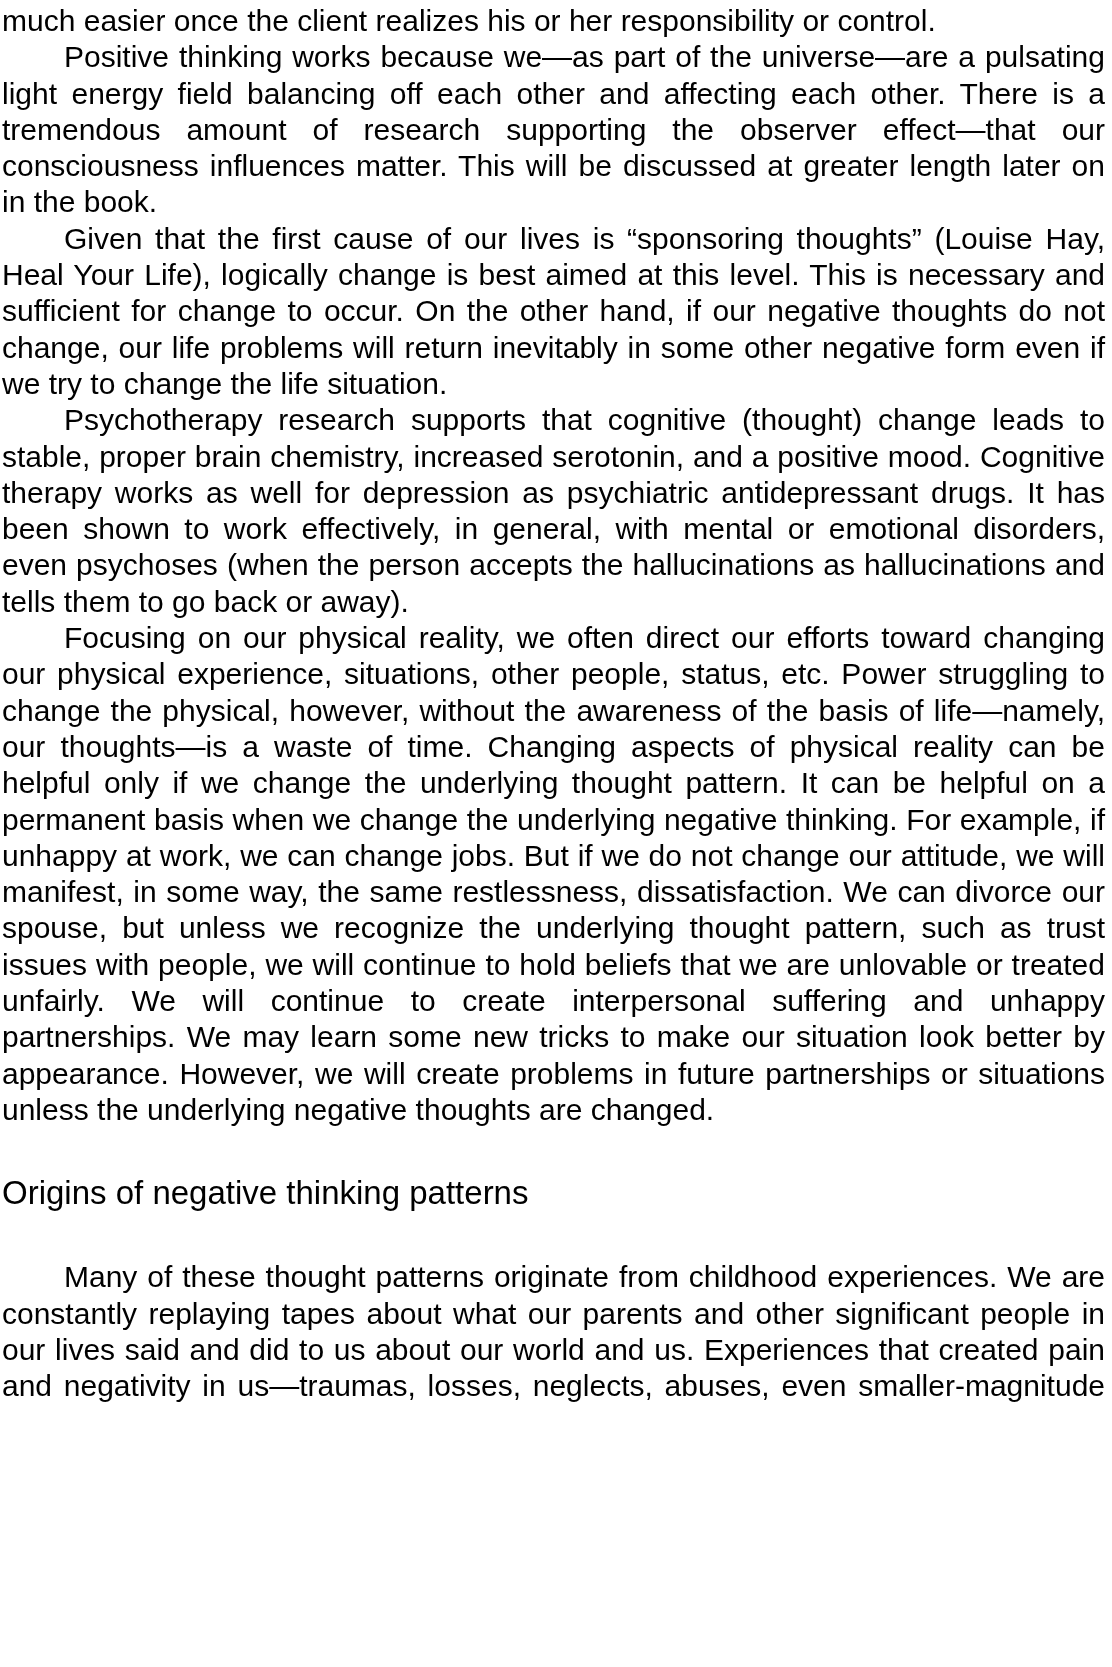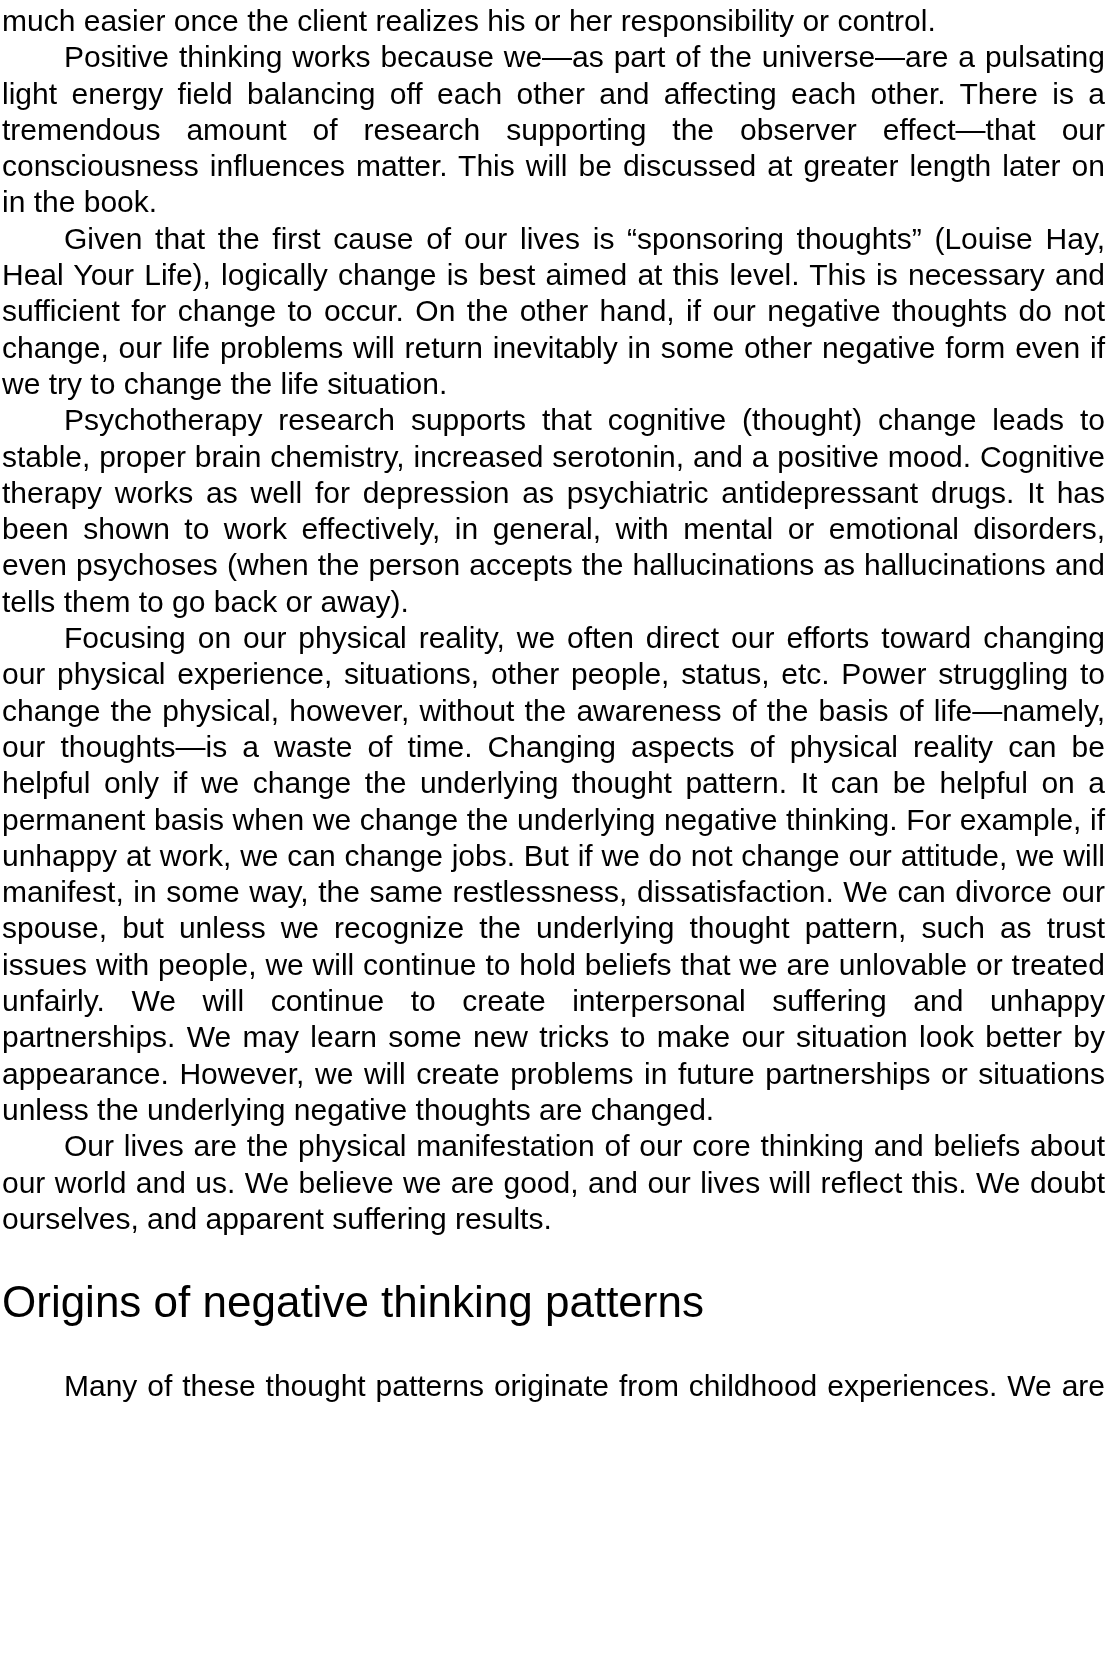--- a/index.html
+++ b/index.html
@@ -15,21 +15,21 @@
     line-height: 36.3px;
     padding: 3px 7px 0 2px;
     overflow: hidden;
   }
   .para {
     text-align: justify;
     text-justify: inter-word;
   }
   .para.indent { text-indent: 62px; }
   .section-heading {
-    font-size: 44px;
+    font-size: 33px;
     line-height: 38px;
     font-weight: normal;
     text-align: left;
     margin-top: 46px;
     margin-bottom: 47px;
   }
   .italic { }
 </style>
 </head>
 <body>
@@ -39,19 +39,18 @@
   <p class="para">much easier once the client realizes his or her responsibility or control.</p>
 
   <p class="para indent">Positive thinking works because we—as part of the universe—are a pulsating light energy field balancing off each other and affecting each other. There is a tremendous amount of research supporting the observer effect—that our consciousness influences matter. This will be discussed at greater length later on in the book.</p>
 
   <p class="para indent"><span>Given that the first cause of our lives is “sponsoring thoughts” (Louise Hay, </span><span class="italic">Heal Your Life</span><span>), logically change is best aimed at this level. This is necessary and sufficient for change to occur. On the other hand, if our negative thoughts do not change, our life problems will return inevitably in some other negative form even if we try to change the life situation.</span></p>
 
   <p class="para indent">Psychotherapy research supports that cognitive (thought) change leads to stable, proper brain chemistry, increased serotonin, and a positive mood. Cognitive therapy works as well for depression as psychiatric antidepressant drugs. It has been shown to work effectively, in general, with mental or emotional disorders, even psychoses (when the person accepts the hallucinations as hallucinations and tells them to go back or away).</p>
 
   <p class="para indent">Focusing on our physical reality, we often direct our efforts toward changing our physical experience, situations, other people, status, etc. Power struggling to change the physical, however, without the awareness of the basis of life—namely, our thoughts—is a waste of time. Changing aspects of physical reality can be helpful only if we change the underlying thought pattern. It can be helpful on a permanent basis when we change the underlying negative thinking. For example, if unhappy at work, we can change jobs. But if we do not change our attitude, we will manifest, in some way, the same restlessness, dissatisfaction. We can divorce our spouse, but unless we recognize the underlying thought pattern, such as trust issues with people, we will continue to hold beliefs that we are unlovable or treated unfairly. We will continue to create interpersonal suffering and unhappy partnerships. We may learn some new tricks to make our situation look better by appearance. However, we will create problems in future partnerships or situations unless the underlying negative thoughts are changed.</p>
 
-  <p class="para indent">Our lives are the physical manifestation of our core thinking and beliefs about our world and us. We believe we are good, and our lives will reflect this. We doubt ourselves, and apparent suffering results.</p>
 
   <h2 class="section-heading">Origins of negative thinking patterns</h2>
 
   <p class="para indent">Many of these thought patterns originate from childhood experiences. We are constantly replaying tapes about what our parents and other significant people in our lives said and did to us about our world and us. Experiences that created pain and negativity in us—traumas, losses, neglects, abuses, even smaller-magnitude disappointments, criticisms, rejections, and fears—had to be tolerated when we were children; a child cannot get in a car and escape family troubles or go vent to a counselor. To cope, we developed defense mechanisms or “blind spots” to survive, ways of numbing ourselves and adapting to the discomfort. For</p>
 
 </div>
 
 </body></html>

